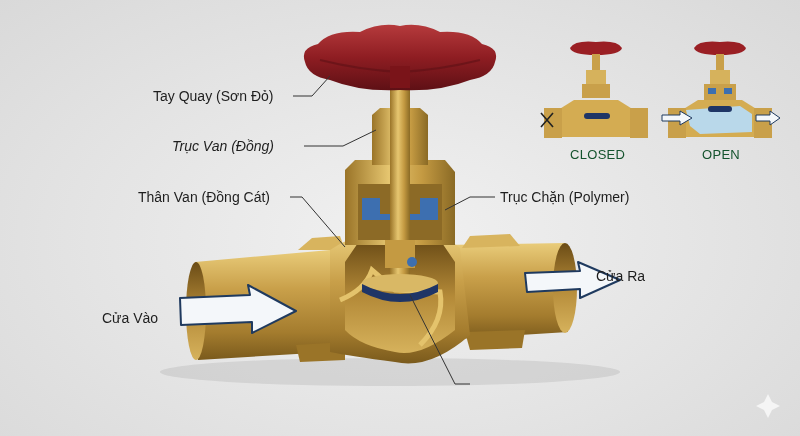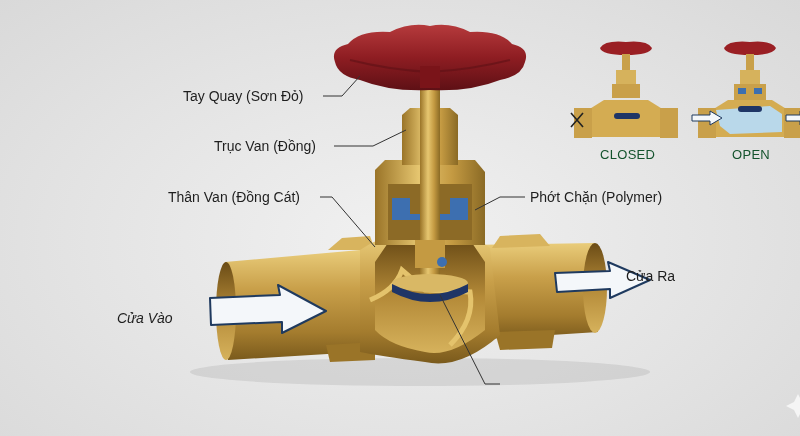--- a/index.html
+++ b/index.html
@@ -2,21 +2,21 @@
 <html><head>
 <meta charset="utf-8">
 <style>
   html, body { margin: 0; padding: 0; }
   body {
     width: 800px; height: 436px; overflow: hidden;
     background: radial-gradient(ellipse at 50% 55%, #f1f1f1 0%, #e4e4e4 55%, #d9d9d9 100%);
     font-family: "Liberation Sans", "DejaVu Sans", sans-serif;
     position: relative;
   }
-  .stage { position: absolute; left: 0; top: 0; width: 713px; height: 436px; margin-left: 30px; }
+  .stage { position: absolute; left: 0; top: 0; width: 713px; height: 436px; }
   .label {
     position: absolute; font-size: 14px; color: #1e1e1e; white-space: nowrap; line-height: 16px;
   }
   .inset-label { position: absolute; font-size: 13px; color: #14532d; letter-spacing: 0.3px; }
   svg { position: absolute; left: 0; top: 0; }
 </style>
 </head>
 <body>
 
 <div class="stage">
@@ -130,21 +130,21 @@
       <path d="M686 110 L740 106 L752 114 L752 132 L700 134 L690 126 Z" fill="#b9d8ea"></path>
       <rect x="708" y="106" width="24" height="6" rx="3" fill="#1f3566"></rect>
       <path d="M662 115 L680 115 L680 111 L692 118 L680 125 L680 121 L662 121 Z" fill="#f4f7fa" stroke="#1f3a5f" stroke-width="1"></path>
       <path d="M756 115 L770 115 L770 111 L780 118 L770 125 L770 121 L756 121 Z" fill="#f4f7fa" stroke="#1f3a5f" stroke-width="1"></path>
     </g>
 
     <path d="M768 394 L772 402 L780 406 L772 410 L768 418 L764 410 L756 406 L764 402 Z" fill="#ffffff" opacity="0.7"></path>
   </svg>
 
   <div class="label" style="left:153px; top:88px;">Tay Quay (Sơn Đỏ)</div>
-  <div class="label" style="left:184px; top:138px;">Trục Van (Đồng)</div>
+  <div class="label" style="left:172px; top:138px;font-style:italic;">Trục Van (Đồng)</div>
   <div class="label" style="left:138px; top:189px;">Thân Van (Đồng Cát)</div>
-  <div class="label" style="left:500px; top:189px;">Phớt Chặn (Polymer)</div>
-  <div class="label" style="left:87px; top:310px;font-style:italic;">Cửa Vào</div>
+  <div class="label" style="left:500px; top:189px;">Trục Chặn (Polymer)</div>
+  <div class="label" style="left:102px; top:310px;">Cửa Vào</div>
   <div class="label" style="left:596px; top:268px;">Cửa Ra</div>
 
   <div class="inset-label" style="left:570px; top:147px;">CLOSED</div>
   <div class="inset-label" style="left:702px; top:147px;text-align:center;">OPEN</div>
 </div>
 
 </body></html>

